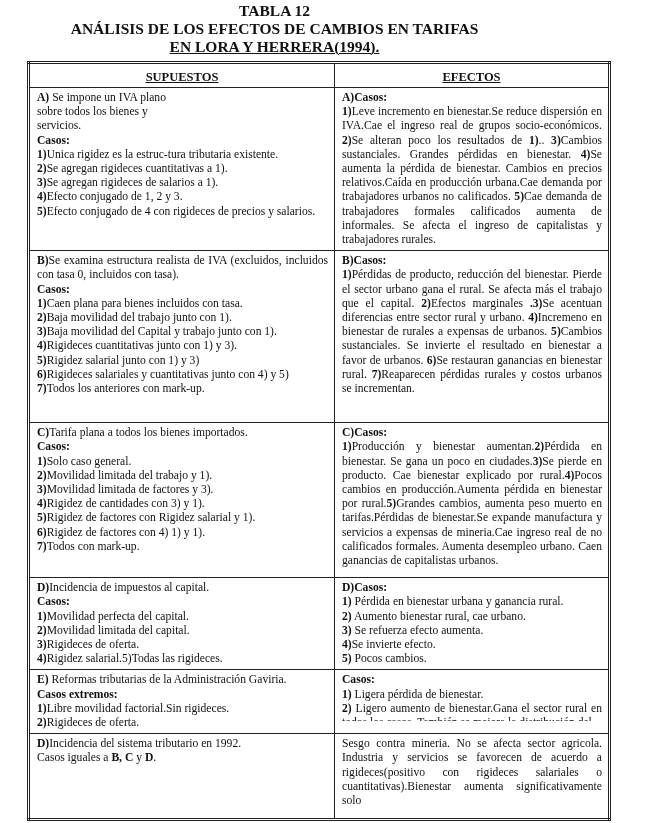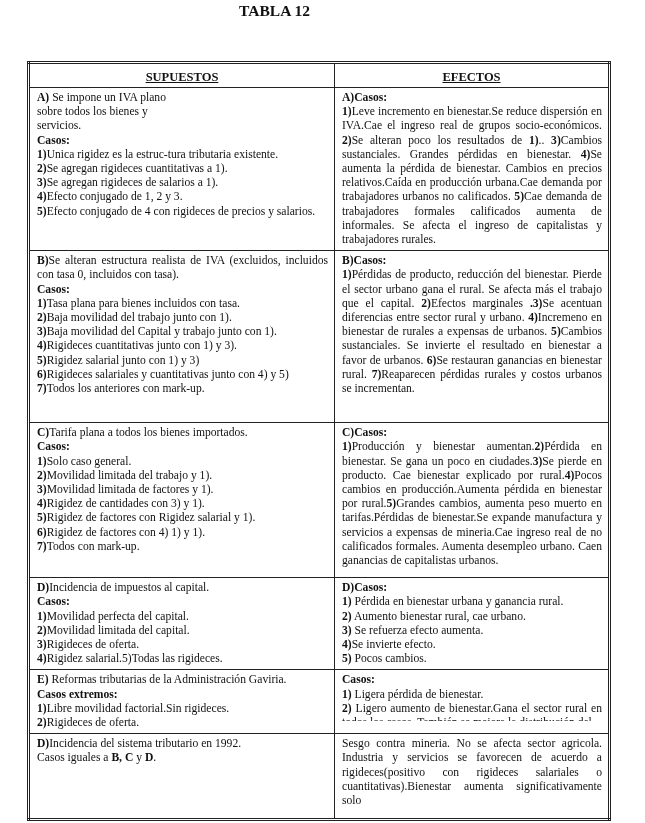--- a/index.html
+++ b/index.html
@@ -45,20 +45,22 @@
   .source {
     position: absolute; left: 27px; top: 801px;
     font-size: 11.6px; line-height: 14px; margin-top: 24px;
   }
 </style>
 </head>
 <body>
 
 <div class="title-block">
   <div>TABLA 12</div>
+  <div>ANÁLISIS DE LOS EFECTOS DE CAMBIOS EN TARIFAS</div>
+  <div class="t3">EN LORA Y HERRERA(1994).</div>
 </div>
 
 <table class="main">
   <colgroup>
       <col class="c1">
       <col class="c2">
     </colgroup>
   <tbody>
       <tr>
     <th><span>SUPUESTOS</span></th>
@@ -79,43 +81,43 @@
       <span class="line"><b>5)</b><span>Efecto conjugado de 4 con rigideces de precios y salarios.</span></span>
     </td>
     <td class="just">
       <b class="line">A)Casos:</b>
       <b>1)</b><span>Leve incremento en bienestar.Se reduce dispersión en IVA.Cae el ingreso real de grupos socio-económicos. </span><b>2)</b><span>Se alteran poco los resultados de </span><b>1)</b><span>.. </span><b>3)</b><span>Cambios sustanciales. Grandes pérdidas en bienestar. </span><b>4)</b><span>Se aumenta la pérdida de bienestar. Cambios en precios relativos.Caída en producción urbana.Cae demanda por trabajadores urbanos no calificados. </span><b>5)</b><span>Cae demanda de trabajadores formales calificados aumenta de informales. Se afecta el ingreso de capitalistas y trabajadores rurales.</span>
     </td>
   </tr>
 
   <tr class="row-b">
     <td>
-      <div class="just"><b>B)</b><span>Se alteran estructura realista de IVA (excluidos, incluidos con tasa 0, incluidos con tasa).</span></div>
+      <div class="just"><b>B)</b><span>Se examina estructura realista de IVA (excluidos, incluidos con tasa 0, incluidos con tasa).</span></div>
       <b class="line">Casos:</b>
-      <span class="line"><b>1)</b><span>Tasa plana para bienes incluidos con tasa.</span></span>
+      <span class="line"><b>1)</b><span>Caen plana para bienes incluidos con tasa.</span></span>
       <span class="line"><b>2)</b><span>Baja movilidad del trabajo junto con 1).</span></span>
       <span class="line"><b>3)</b><span>Baja movilidad del Capital y trabajo junto con 1).</span></span>
       <span class="line"><b>4)</b><span>Rigideces cuantitativas junto con 1) y 3).</span></span>
       <span class="line"><b>5)</b><span>Rigidez salarial junto con 1) y 3)</span></span>
       <span class="line"><b>6)</b><span>Rigideces salariales y cuantitativas junto con 4) y 5)</span></span>
       <span class="line"><b>7)</b><span>Todos los anteriores con mark-up.</span></span>
     </td>
     <td class="just">
       <b class="line">B)Casos:</b>
       <b>1)</b><span>Pérdidas de producto, reducción del bienestar. Pierde el sector urbano gana el rural. Se afecta más el trabajo que el capital.  </span><b>2)</b><span>Efectos marginales </span><b>.3)</b><span>Se acentuan diferencias entre sector rural y urbano.  </span><b>4)</b><span>Incremeno en bienestar de rurales a expensas de urbanos.  </span><b>5)</b><span>Cambios sustanciales. Se invierte el resultado en bienestar a favor de urbanos.  </span><b>6)</b><span>Se restauran ganancias en bienestar rural. </span><b>7)</b><span>Reaparecen pérdidas rurales y costos urbanos se incrementan.</span>
     </td>
   </tr>
 
   <tr class="row-c">
     <td>
       <b>C)</b><span>Tarifa plana a todos los bienes importados.</span>
       <b class="line">Casos:</b>
       <span class="line"><b>1)</b><span>Solo caso general.</span></span>
       <span class="line"><b>2)</b><span>Movilidad limitada del trabajo y 1).</span></span>
-      <span class="line"><b>3)</b><span>Movilidad limitada de factores y 1).</span></span>
+      <span class="line"><b>3)</b><span>Movilidad limitada de factores y 3).</span></span>
       <span class="line"><b>4)</b><span>Rigidez de cantidades con 3) y 1).</span></span>
       <span class="line"><b>5)</b><span>Rigidez de factores con Rigidez salarial y 1).</span></span>
       <span class="line"><b>6)</b><span>Rigidez de factores con 4) 1) y 1).</span></span>
       <span class="line"><b>7)</b><span>Todos con mark-up.</span></span>
     </td>
     <td class="just">
       <b class="line">C)Casos:</b>
       <b>1)</b><span>Producción y bienestar aumentan.</span><b>2)</b><span>Pérdida en bienestar. Se gana un poco en ciudades.</span><b>3)</b><span>Se pierde en producto. Cae bienestar explicado por rural.</span><b>4)</b><span>Pocos cambios en producción.Aumenta pérdida en bienestar por rural.</span><b>5)</b><span>Grandes cambios, aumenta peso muerto en tarifas.Pérdidas de bienestar.Se expande manufactura y servicios a expensas de mineria.Cae ingreso real de no calificados formales. Aumenta desempleo urbano. Caen ganancias de capitalistas urbanos.</span>
     </td>
   </tr>

